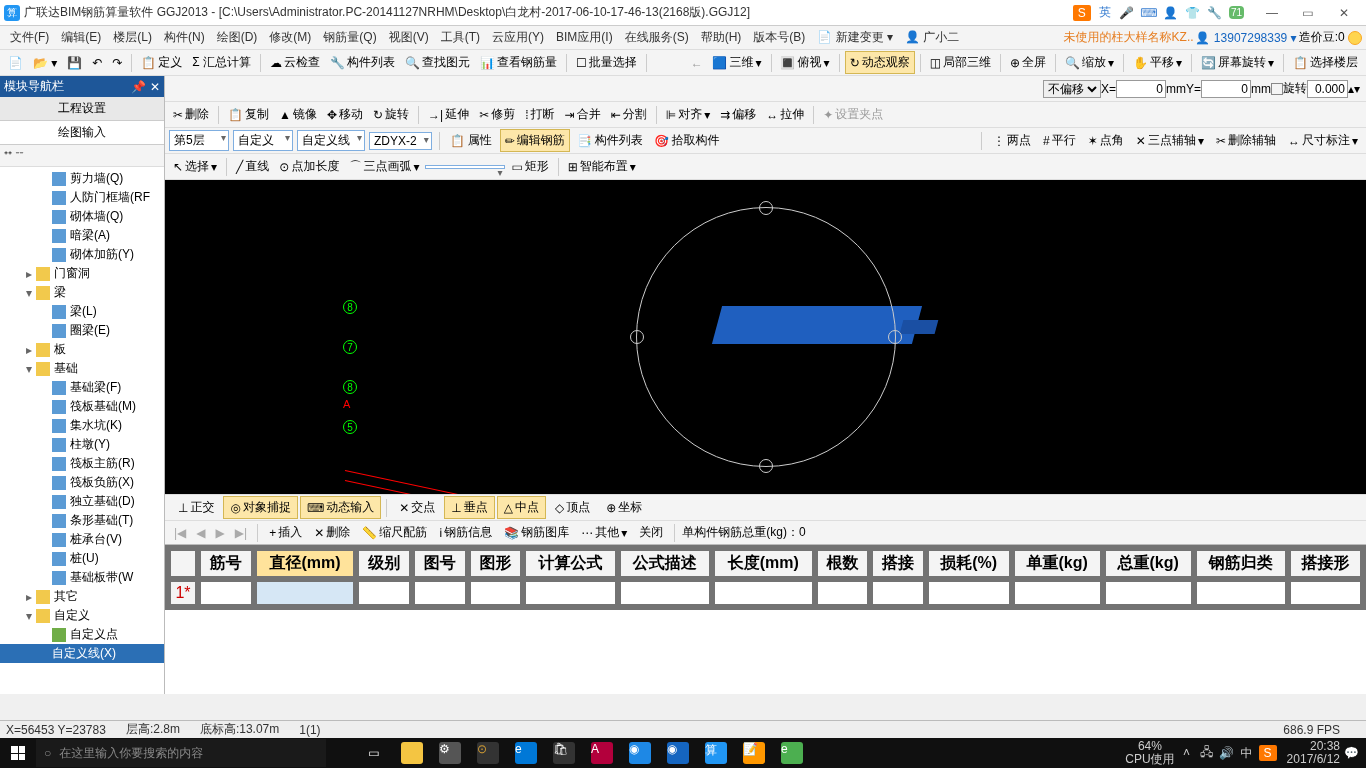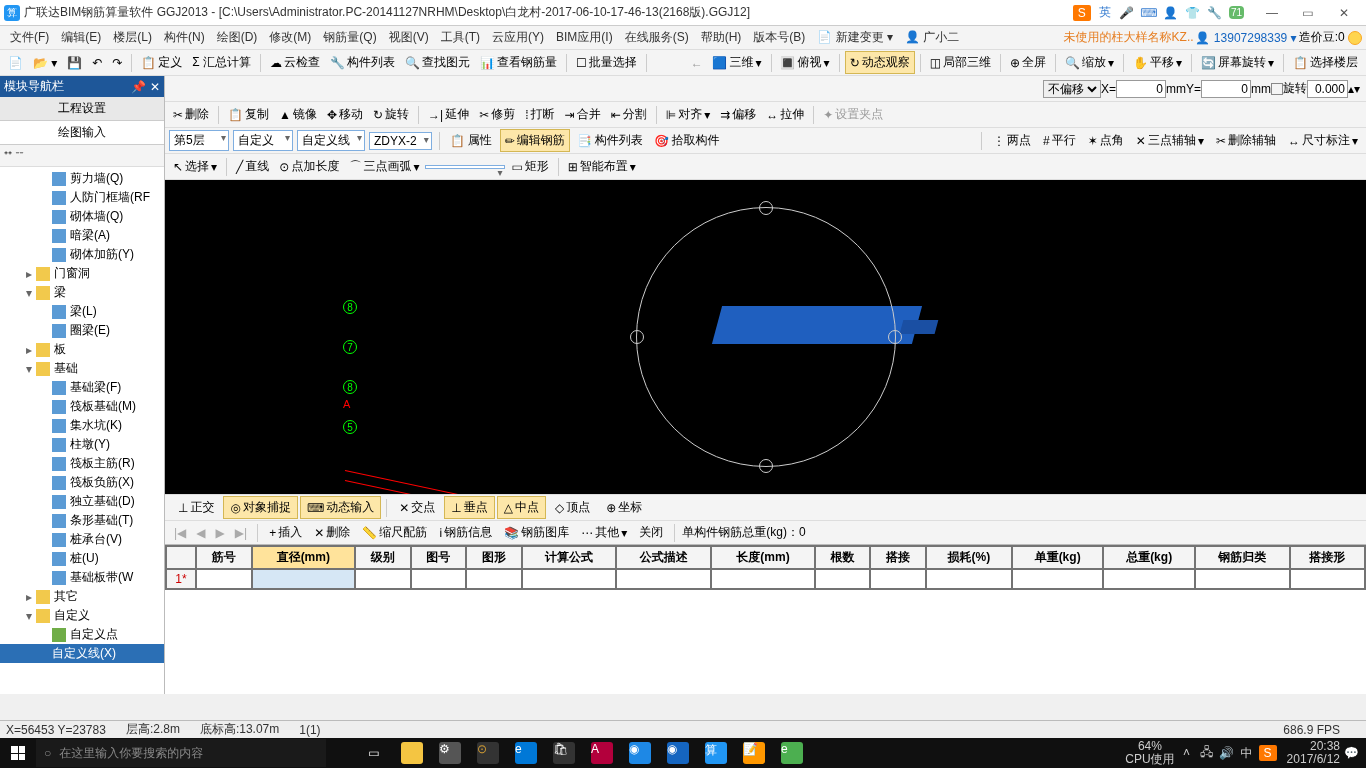--- a/index.html
+++ b/index.html
@@ -81,21 +81,21 @@
 .snap-btn { padding: 2px 6px; border: 1px solid transparent; display: flex; align-items: center; gap: 2px; }
 .snap-btn.active { background: #fde7a9; border-color: #d4b754; }
 
 
 .rebar-bar { height: 24px; background: #f4f4f4; display: flex; align-items: center; padding: 0 6px; gap: 4px; border-top: 1px solid #ddd; }
 .nav-btn { color: #aaa; padding: 0 3px; }
 
 
 .table-wrap { height: 150px; background: #fff; overflow: auto; border-top: 1px solid #bbb; }
 table { border-collapse: collapse; width: 100%; }
-th, td { border: 2px solid #737373; padding: 2px 4px; font-size: 12px; text-align: center; background: #f4f4f4; }
+th, td { border: 6px solid #737373; padding: 2px 4px; font-size: 16px; text-align: center; background: #f4f4f4; }
 th.hl { background: #ffe39b; }
 td.row-head { background: #f4f4f4; color: #c00; width: 30px; }
 td.cell { background: #fff; }
 td.cell.hl { background: #d6e7f5; }
 
 
 .statusbar { height: 18px; background: #eee; display: flex; align-items: center; padding: 0 6px; font-size: 11px; color: #333; border-top: 1px solid #bbb; position: absolute; bottom: 30px; left: 0; right: 0; }
 .statusbar span { margin-right: 20px; }
 .statusbar .right { margin-left: auto; }
 

